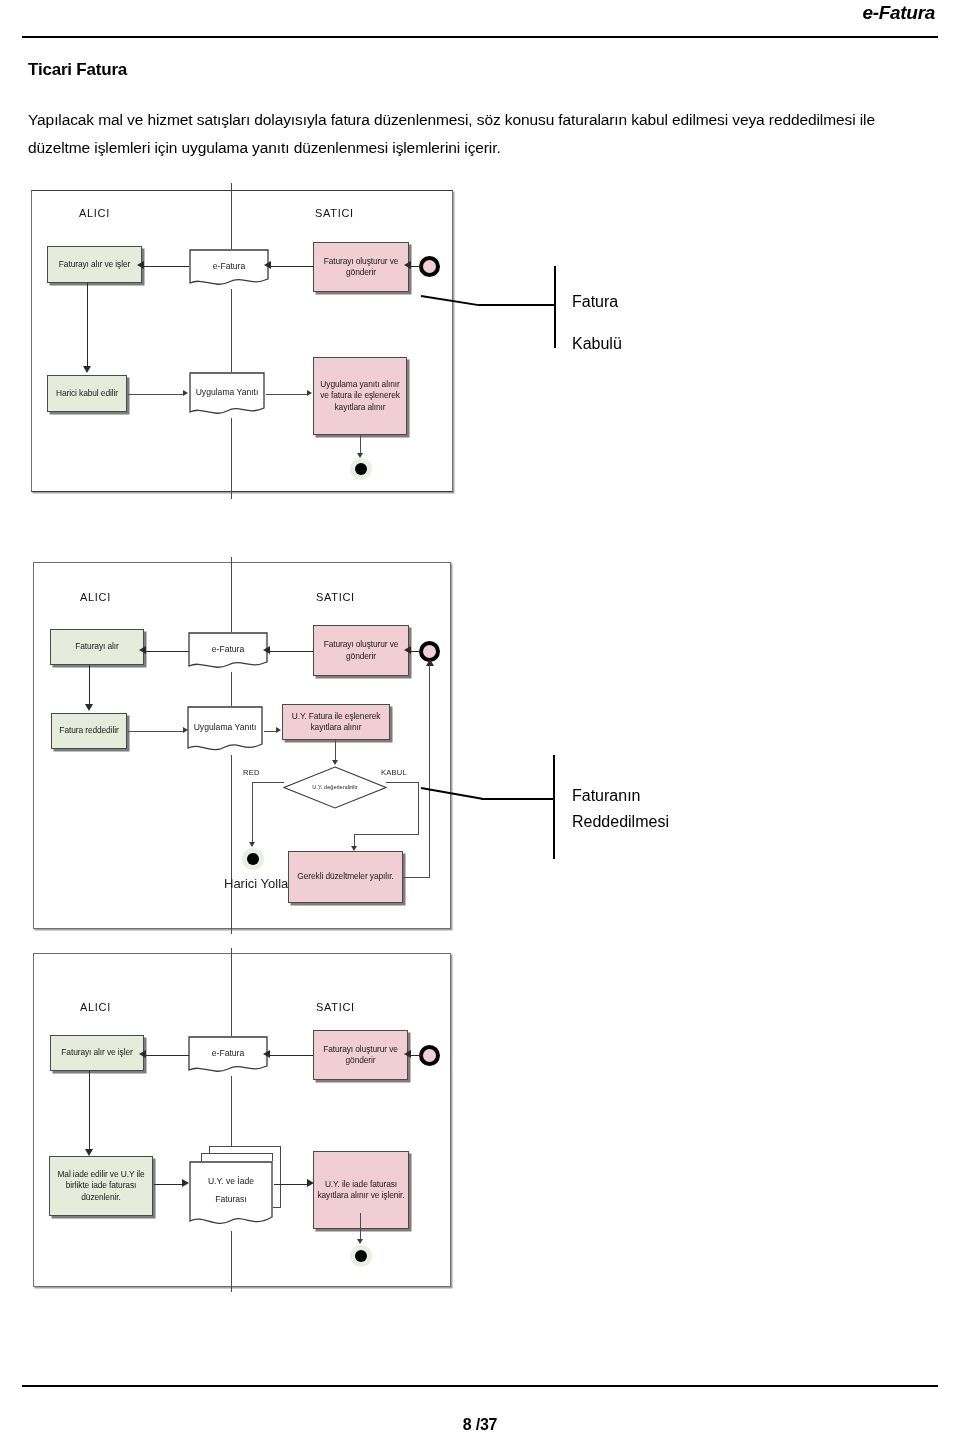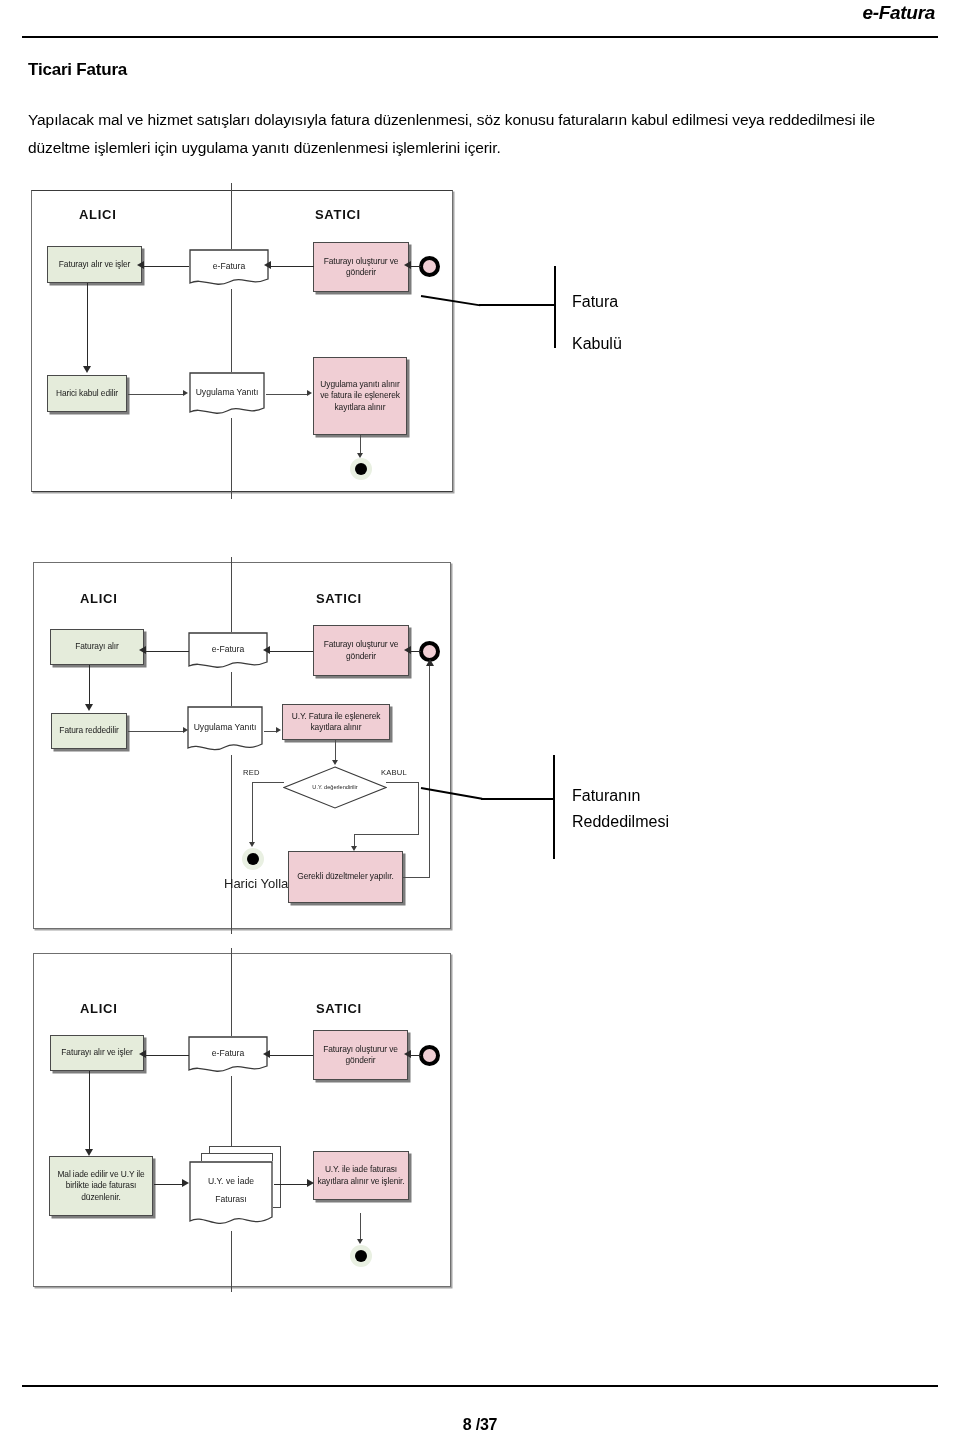--- a/index.html
+++ b/index.html
@@ -43,21 +43,21 @@
   .dg3{left:33px;top:953px;width:416px;height:332px;}
   .dg1{border-top-color:#3a3a3a;border-bottom-color:#3a3a3a;}
 
   
   .lane-div{
     position:absolute;top:0;bottom:0;width:0;
     border-left:1.1px solid #4a4a4a;
   }
 
   .lane-lbl{
-    position:absolute;font-size:13px;font-weight:bold;
+    position:absolute;font-size:11px;font-weight:normal;
     letter-spacing:.7px;color:#111;white-space:nowrap;
   }
 
   
   .node{
     position:absolute;box-sizing:border-box;
     border:1px solid #4a4a4a;
     display:flex;align-items:center;justify-content:center;
     text-align:center;
     font-size:8.4px;line-height:11.5px;
@@ -345,21 +345,21 @@
         <svg class="doc-svg" viewBox="0 0 84 70" preserveAspectRatio="none">
           <path d="M1,1 L83,1 L83,56 C62,68 56,52 41,60 C26,68 14,53 1,60 Z" fill="#ffffff" stroke="#3a3a3a" stroke-width="1.3"></path>
         </svg>
         <span class="doc-txt" style="padding-bottom:12px;line-height:18px;">
           <span>U.Y.  ve İade</span><br>
           <span>Faturası</span>
         </span>
       </div>
     </div>
 
-    <div class="node n-pink" style="left:279px;top:197px;width:96px;height:49px;">U.Y. ile iade faturası kayıtlara alınır ve işlenir.</div>
+    <div class="node n-pink" style="left:279px;top:197px;width:96px;height:78px;">U.Y. ile iade faturası kayıtlara alınır ve işlenir.</div>
 
     <div class="ln ln-h" style="left:120px;top:229.5px;width:28px;"></div>
     <div class="arw arw-r" style="left:148px;top:225px;"></div>
     <div class="ln ln-h" style="left:240px;top:229.5px;width:33px;"></div>
     <div class="arw arw-r" style="left:273px;top:225px;"></div>
 
     <div class="ln ln-v ln-thin" style="left:326px;top:259px;height:29px;"></div>
     <div class="arw arw-d sm" style="left:323.3px;top:285px;"></div>
     <div class="end-node" style="left:316px;top:291px;"></div>
   </div>

